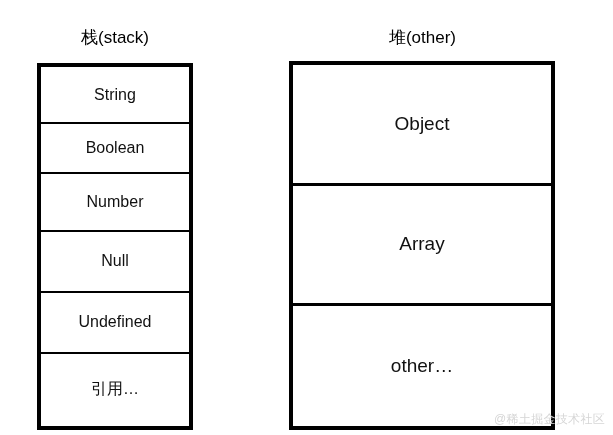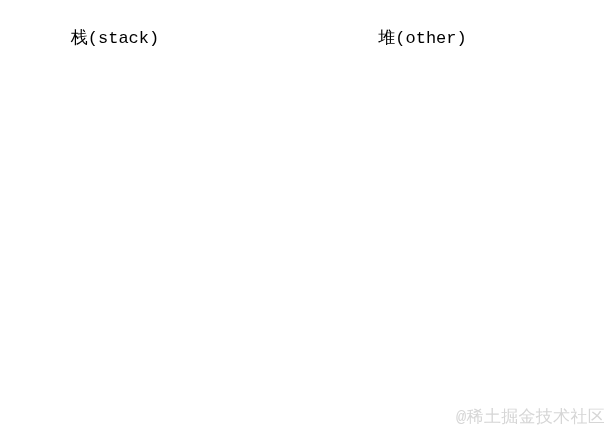--- a/index.html
+++ b/index.html
@@ -12,21 +12,20 @@
     height: 435px;
     position: relative;
     font-family: "Liberation Sans", "DejaVu Sans", sans-serif;
     overflow: hidden;
   }
   .canvas {
     position: absolute;
     left: 0; top: 0;
     width: 613px;
     height: 435px;
-    font-family: Liberation Mono, monospace;
   }
 
   
   .title {
     position: absolute;
     font-size: 17px;
     color: #000000;
     text-align: center;
     white-space: nowrap;
   }
@@ -91,33 +90,46 @@
   }
   #heap-box .cell:last-child {
     border-bottom: none;
   }
 
   
   #watermark {
     position: absolute;
     right: 8px;
     bottom: 7px;
-    font-size: 17px;
+    font-size: 12px;
     color: #d6d6d6;
     white-space: nowrap;
     letter-spacing: 0.3px;
     margin-top: 40px;
   }
 </style>
 </head>
 <body>
 
 <div class="canvas">
 
   <div class="title" id="stack-title">栈(stack)</div>
 
   <div class="title" id="heap-title">堆(other)</div>
 
+  <div id="stack-box">
+    <div class="cell" style="height:16.0%">String</div>
+    <div class="cell" style="height:13.9%">Boolean</div>
+    <div class="cell" style="height:16.0%">Number</div>
+    <div class="cell" style="height:17.0%">Null</div>
+    <div class="cell" style="height:17.0%">Undefined</div>
+    <div class="cell" style="height:20.1%">引用…</div>
+  </div>
 
+  <div id="heap-box">
+    <div class="cell" style="height:33.4%">Object</div>
+    <div class="cell" style="height:33.3%">Array</div>
+    <div class="cell" style="height:33.3%">other…</div>
+  </div>
 
   <div id="watermark">@稀土掘金技术社区</div>
 
 </div>
 
 </body></html>

